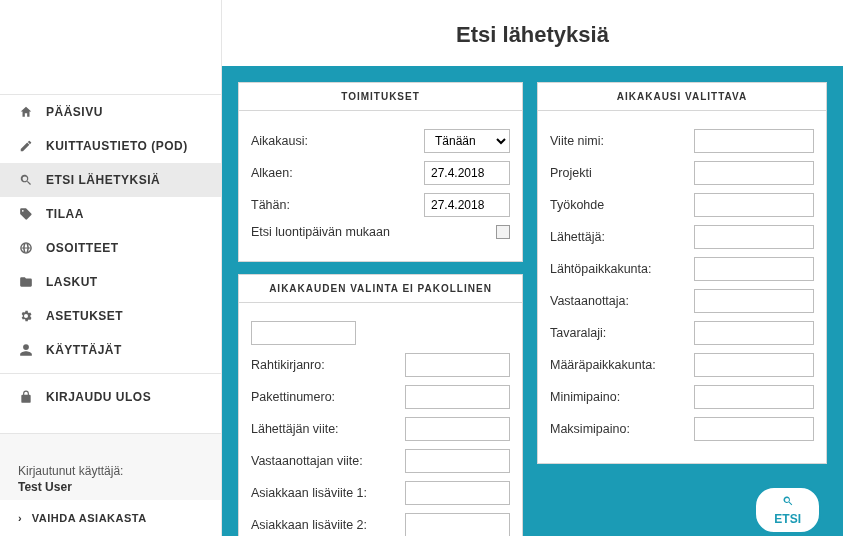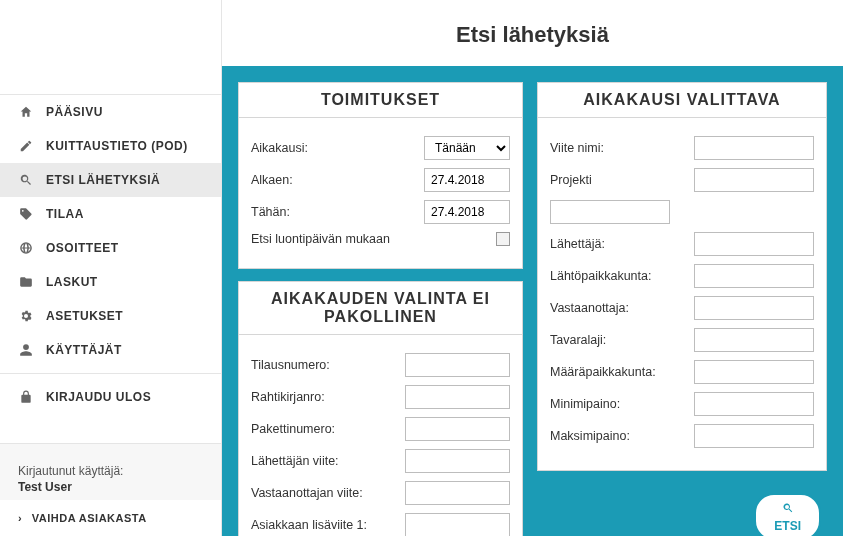--- a/index.html
+++ b/index.html
@@ -5,33 +5,33 @@
 * { box-sizing: border-box; margin: 0; padding: 0; }
 body { font-family: Arial, sans-serif; font-size: 13px; color: #333; background: #fff; }
 .app { display: flex; width: 843px; height: 536px; }
 .sidebar { width: 222px; background: #fff; border-right: 1px solid #e5e5e5; display: flex; flex-direction: column; }
 .sidebar-spacer { height: 95px; border-bottom: 1px solid #e5e5e5; }
 .nav { padding: 0; }
 .nav-item { display: flex; align-items: center; padding: 10px 18px; cursor: pointer; color: #333; font-size: 12px; letter-spacing: 0.5px; font-weight: 600; }
 .nav-item.active { background: #eaeaea; }
 .nav-item .icon { width: 16px; margin-right: 12px; color: #666; display: inline-flex; align-items: center; justify-content: center; }
 .nav-sep { height: 1px; background: #e5e5e5; margin: 6px 0; }
-.user-box { margin-top: auto; padding: 20px 18px 6px; font-size: 12px; color: #555; border-top: 1px solid #e5e5e5; background: #f7f7f7; }
+.user-box { margin-top: auto; padding: 30px 18px 6px; font-size: 12px; color: #555; border-top: 1px solid #e5e5e5; background: #f7f7f7; }
 .user-box .uname { font-weight: 700; color: #333; margin-top: 2px; }
 .user-box .ucomp { font-size: 11px; margin-top: 2px; }
 .change-cust { padding: 12px 18px; font-size: 11px; letter-spacing: 0.5px; font-weight: 700; cursor: pointer; color: #333; }
 .change-cust::before { content: "›"; display: inline-block; transform: rotate(0); margin-right: 6px; font-weight: 700; }
 .main { flex: 1; display: flex; flex-direction: column; }
 .page-title { text-align: center; font-size: 22px; font-weight: 700; color: #333; padding: 22px 0 18px; }
 .content { background: #1b9bb5; padding: 16px; flex: 1; display: flex; gap: 14px; }
 .col { display: flex; flex-direction: column; gap: 12px; }
 .col-left { width: 285px; }
 .col-right { flex: 1; }
 .card { background: #fff; border: 1px solid #d6d6d6; }
-.card-h { text-align: center; font-weight: 700; letter-spacing: 1px; font-size: 16px; padding: 8px 6px; border-bottom: 1px solid #d6d6d6; color: #333; }
+.card-h { text-align: center; font-weight: 700; letter-spacing: 1px; font-size: 10px; padding: 8px 6px; border-bottom: 1px solid #d6d6d6; color: #333; }
 .card-b { padding: 10px 12px 14px; }
 .row { display: flex; align-items: center; margin: 8px 0; }
 .row label { flex: 1; font-size: 12.5px; color: #333; }
 .row .ctrl { width: 86px; }
 .row .ctrl-sm { width: 105px; }
 input[type="text"], select { width: 100%; height: 24px; border: 1px solid #bdbdbd; padding: 2px 6px; font-size: 12px; background: #fff; }
 select { appearance: menulist; }
 .chk { width: 14px; height: 14px; border: 1px solid #999; background: #f3f3f3; }
 .col-right .row .ctrl { width: 120px; }
 .search-row { display: flex; justify-content: flex-end; padding: 10px 6px 0; }
@@ -153,21 +153,20 @@
               <label>Etsi luontipäivän mukaan</label>
               <div class="chk"></div>
             </div>
           </div>
         </section>
 
         <section class="card">
           <div class="card-h">AIKAKAUDEN VALINTA EI PAKOLLINEN</div>
           <div class="card-b">
             <div class="row">
-                <label>Tilausnumero:</label>
                 <div class="ctrl-sm"><input type="text" style=""></div>
               </div>
             <div class="row">
                 <label>Rahtikirjanro:</label>
                 <div class="ctrl-sm"><input type="text" style=""></div>
               </div>
             <div class="row">
                 <label>Pakettinumero:</label>
                 <div class="ctrl-sm"><input type="text" style=""></div>
               </div>
@@ -197,20 +196,21 @@
           <div class="card-b">
             <div class="row">
                 <label>Viite nimi:</label>
                 <div class="ctrl"><input type="text" style=""></div>
               </div>
             <div class="row">
                 <label>Projekti</label>
                 <div class="ctrl"><input type="text" style=""></div>
               </div>
             <div class="row">
+                <label>Työkohde</label>
                 <div class="ctrl"><input type="text" style=""></div>
               </div>
             <div class="row">
                 <label>Lähettäjä:</label>
                 <div class="ctrl"><input type="text" style=""></div>
               </div>
             <div class="row">
                 <label>Lähtöpaikkakunta:</label>
                 <div class="ctrl"><input type="text" style=""></div>
               </div>

